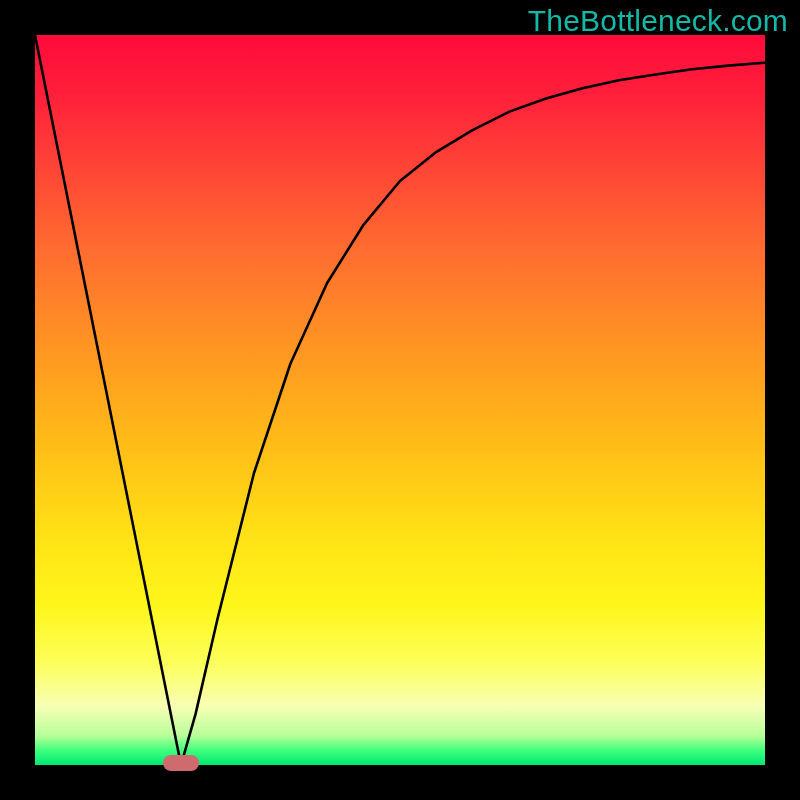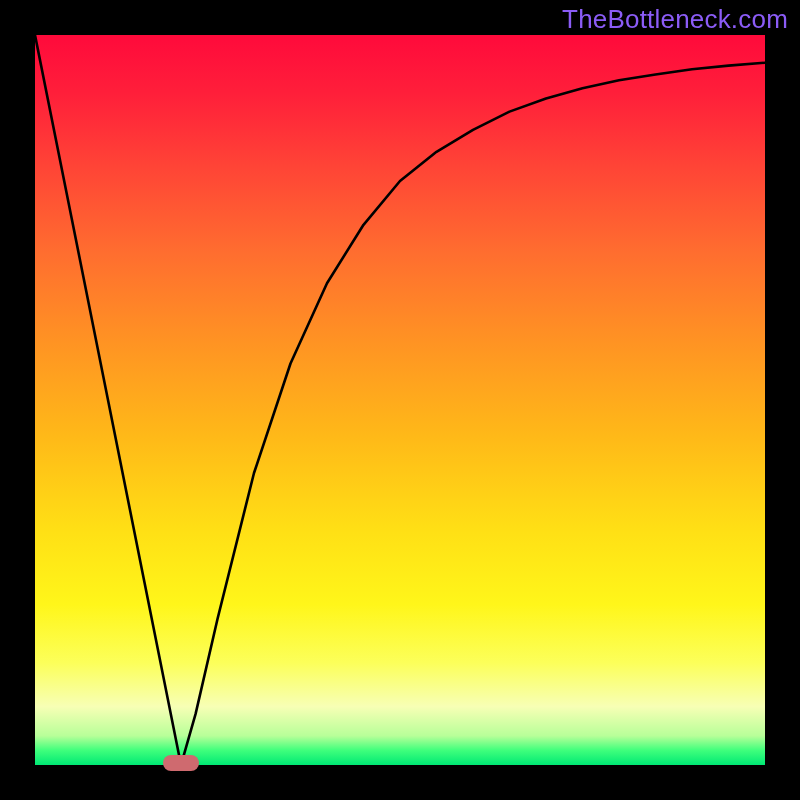--- a/index.html
+++ b/index.html
@@ -14,22 +14,22 @@
   .frame {
     position: relative;
     width: 800px;
     height: 800px;
     background: #000;
   }
   .watermark {
     position: absolute;
     top: 4px;
     right: 12px;
-    color: #8b5cf6;
-    font-size: 26px;
+    color: #14b8a6;
+    font-size: 30px;
     font-weight: 500;
     letter-spacing: 0.2px;
     z-index: 10;
   }
   .plot-area {
     position: absolute;
     left: 35px;
     top: 35px;
     width: 730px;
     height: 730px;

